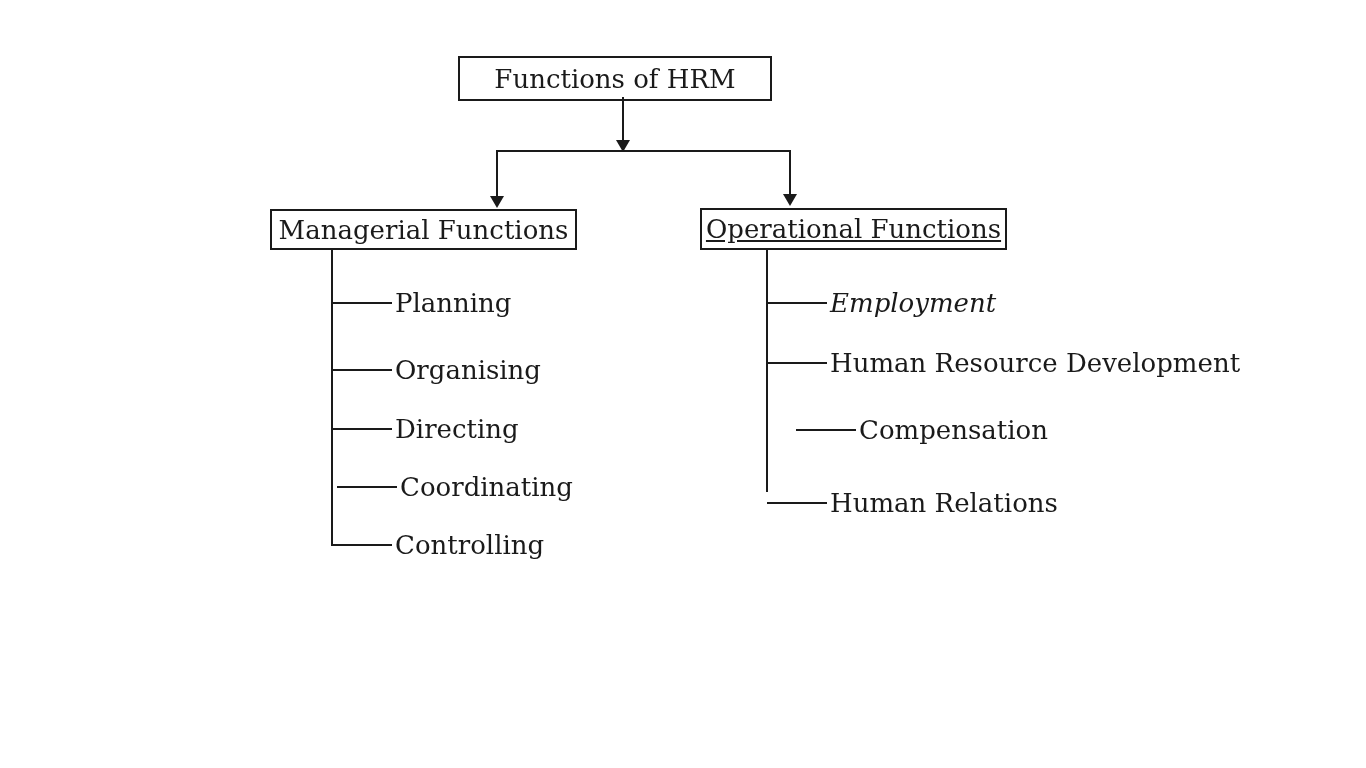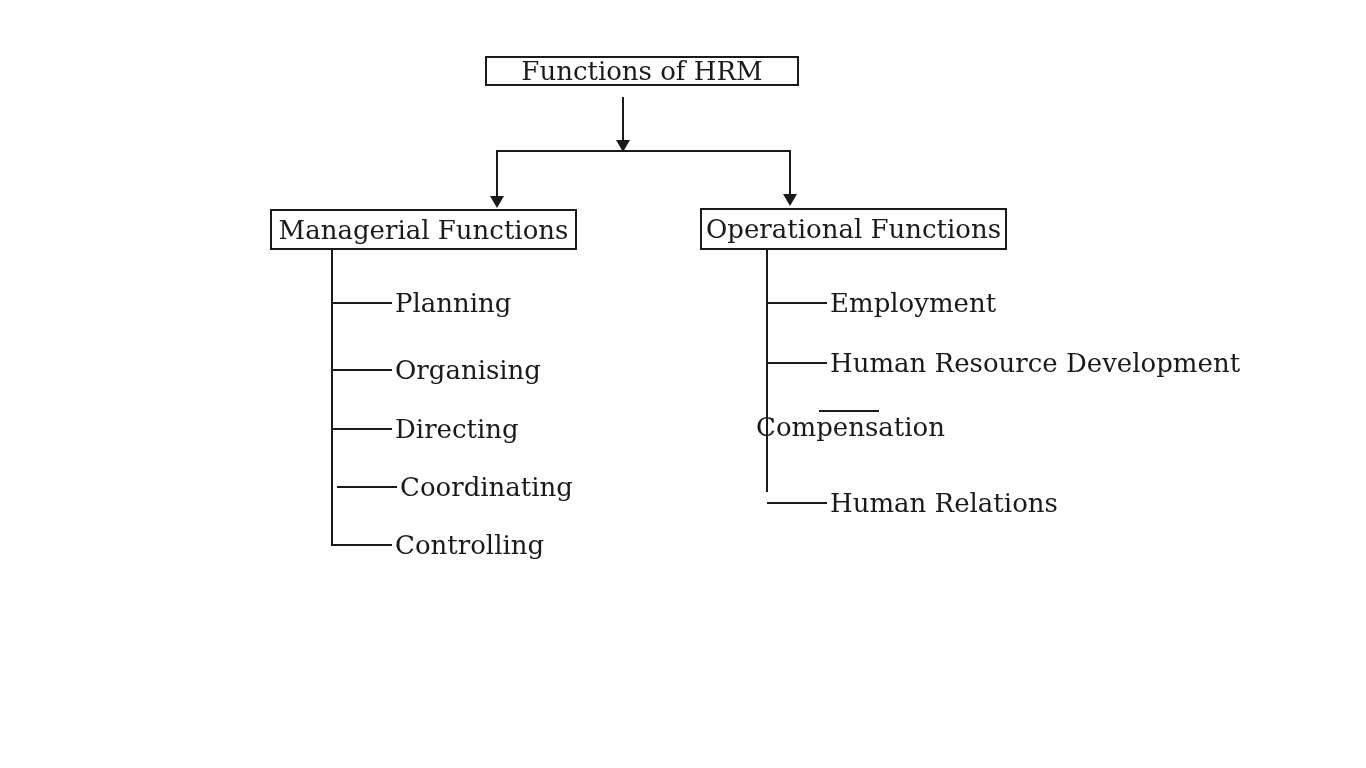--- a/index.html
+++ b/index.html
@@ -50,45 +50,45 @@
     height: 2px;
     background: #1a1a1a;
     flex: 0 0 auto;
   }
   .leaf-label {
     margin-left: 3px;
     font-size: 26px;
     white-space: nowrap;
   }
   
-  .root-box     { left: 485px; top: 56px;  width: 314px; height: 30px; }
+  .root-box     { left: 458px; top: 56px;  width: 314px; height: 45px; }
   
   .managerial-box  { left: 270px; top: 209px; width: 307px; height: 41px; }
-  .operational-box { left: 700px; top: 208px; width: 307px; height: 42px; }
+  .operational-box { left: 700px; top: 208px; width: 307px; height: 42px; text-decoration: underline; }
   
   .root-drop    { left: 622px; top: 97px;  width: 2px;  height: 44px; }
   .root-arrow   { left: 616px; top: 140px; }
   .h-connector  { left: 496px; top: 150px; width: 295px; height: 2px; }
   .left-drop    { left: 496px; top: 151px; width: 2px; height: 46px; }
   .left-arrow   { left: 490px; top: 196px; }
   .right-drop   { left: 789px; top: 151px; width: 2px; height: 44px; }
   .right-arrow  { left: 783px; top: 194px; }
   
   .left-spine   { left: 331px; top: 250px; width: 2px; height: 296px; }
   .right-spine  { left: 766px; top: 250px; width: 2px; height: 242px; }
   
   .l0 { left: 332px; top: 283px; }
   .l1 { left: 332px; top: 350px; }
   .l2 { left: 332px; top: 409px; }
   .l3 { left: 337px; top: 467px; }
   .l4 { left: 332px; top: 525px; text-align: right; }
   
-  .r0 { left: 767px; top: 283px; }
+  .r0 { left: 767px; top: 283px; font-style: italic; }
   .r1 { left: 767px; top: 343px; }
-  .r2 { left: 753px; top: 410px; flex-direction: column; }
+  .r2 { left: 796px; top: 410px; }
   .r3 { left: 767px; top: 483px; }
 </style>
 </head>
 <body>
 
 <div id="canvas">
 
   <div class="node-box root-box">
     <span>Functions of HRM</span>
   </div>

